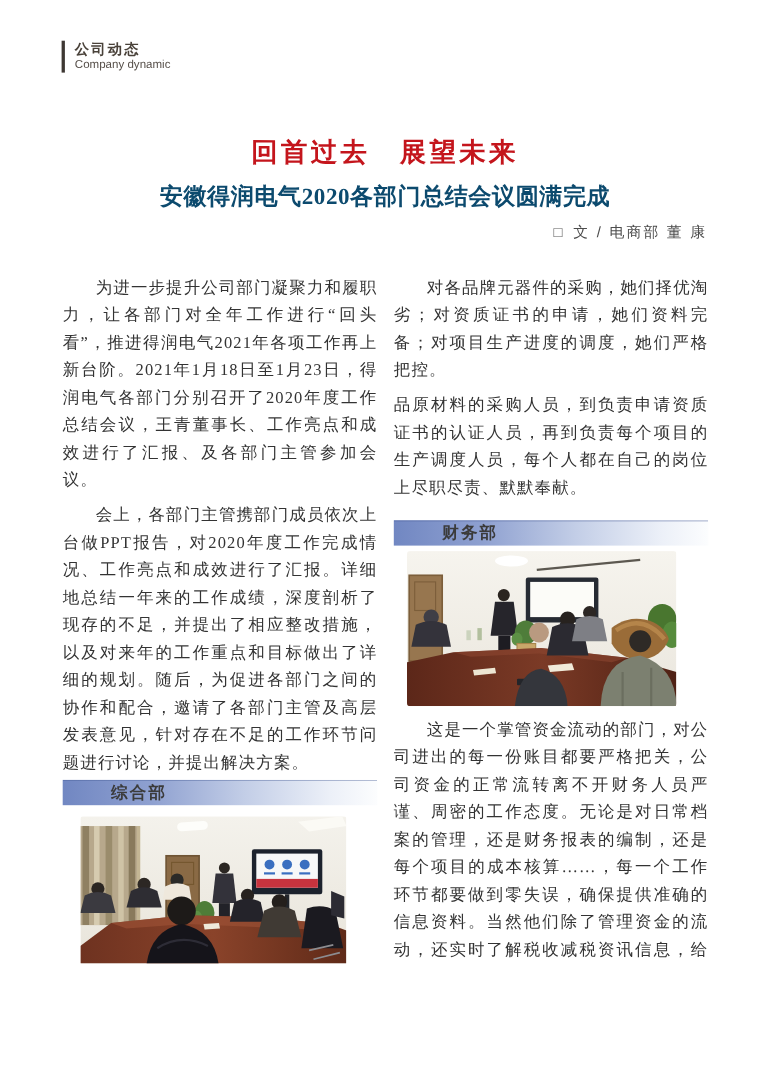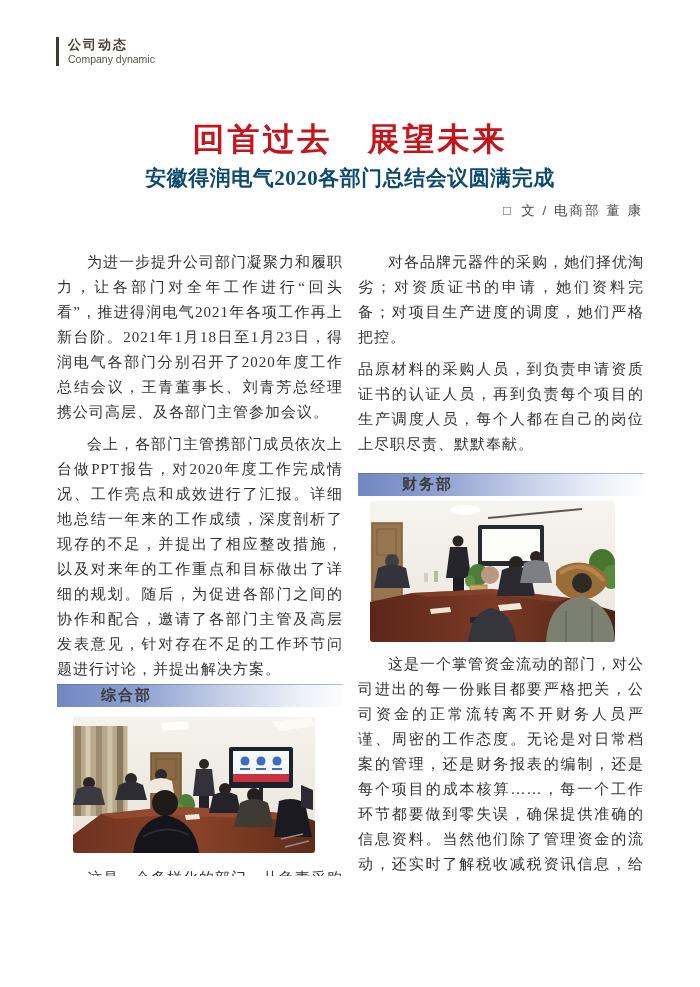--- a/index.html
+++ b/index.html
@@ -8,21 +8,21 @@
 
   .page { position:relative; width:700px; height:876px; background:#ffffff; overflow:hidden; }
 
   
   .kicker { position:absolute; left:56px; top:37px; border-left:3px solid #3e3833; padding-left:9px; }
   .kicker-cn { font-family:"Liberation Sans","DejaVu Sans",sans-serif; font-size:13px; font-weight:bold; color:#494139; letter-spacing:2px; line-height:15px; }
   .kicker-en { font-family:"Liberation Sans","DejaVu Sans",sans-serif; font-size:10.5px; color:#57504a; line-height:13px; margin-top:1px; }
 
   
   .article-head { position:absolute; left:40px; top:121px; width:620px; text-align:center; }
-  .title { font-size:32px; font-weight:bold; color:#c4151c; letter-spacing:3px; line-height:36px; }
+  .title { font-size:24px; font-weight:bold; color:#c4151c; letter-spacing:3px; line-height:36px; }
   .subtitle { font-size:21px; font-weight:bold; color:#0c4a6e; letter-spacing:0.5px; line-height:32px; margin-top:5px; }
   .byline { position:absolute; right:57px; top:202px; font-family:"Liberation Sans","DejaVu Sans",sans-serif; font-size:13.5px; color:#4c4c4c; letter-spacing:2px; }
   .byline .sq { margin-right:8px; color:#5a5a5a; }
 
   
   .col { position:absolute; top:250px; width:286px; }
   .col-left { left:57px; }
   .col-right { left:358px; }
 
   .para { font-size:15px; line-height:25px; letter-spacing:1px; color:#333333; text-align:justify; }
@@ -65,21 +65,21 @@
 
   <div class="article-head">
     <h1 class="title">回首过去　展望未来</h1>
     <h2 class="subtitle">安徽得润电气2020各部门总结会议圆满完成</h2>
   </div>
   <div class="byline">
     <span class="sq">□</span><span>文 / 电商部  董 康</span>
   </div>
 
   <div class="col col-left">
-    <p class="para indent">为进一步提升公司部门凝聚力和履职力，让各部门对全年工作进行“回头看”，推进得润电气2021年各项工作再上新台阶。2021年1月18日至1月23日，得润电气各部门分别召开了2020年度工作总结会议，王青董事长、刘青芳总经理携公司高层、及各部门主管参加会议。</p>
+    <p class="para indent">为进一步提升公司部门凝聚力和履职力，让各部门对全年工作进行“回头看”，推进得润电气2021年各项工作再上新台阶。2021年1月18日至1月23日，得润电气各部门分别召开了2020年度工作总结会议，王青董事长、工作亮点和成效进行了汇报、及各部门主管参加会议。</p>
     <p class="para indent">会上，各部门主管携部门成员依次上台做PPT报告，对2020年度工作完成情况、工作亮点和成效进行了汇报。详细地总结一年来的工作成绩，深度剖析了现存的不足，并提出了相应整改措施，以及对来年的工作重点和目标做出了详细的规划。随后，为促进各部门之间的协作和配合，邀请了各部门主管及高层发表意见，针对存在不足的工作环节问题进行讨论，并提出解决方案。</p>
 
     <div class="section-bar">
       <span>综合部</span>
     </div>
 
     <figure class="photo photo-left">
       <svg viewBox="0 0 242 136" preserveAspectRatio="none">
         <defs>
           <linearGradient id="wallL" x1="0" y1="0" x2="0" y2="1">

